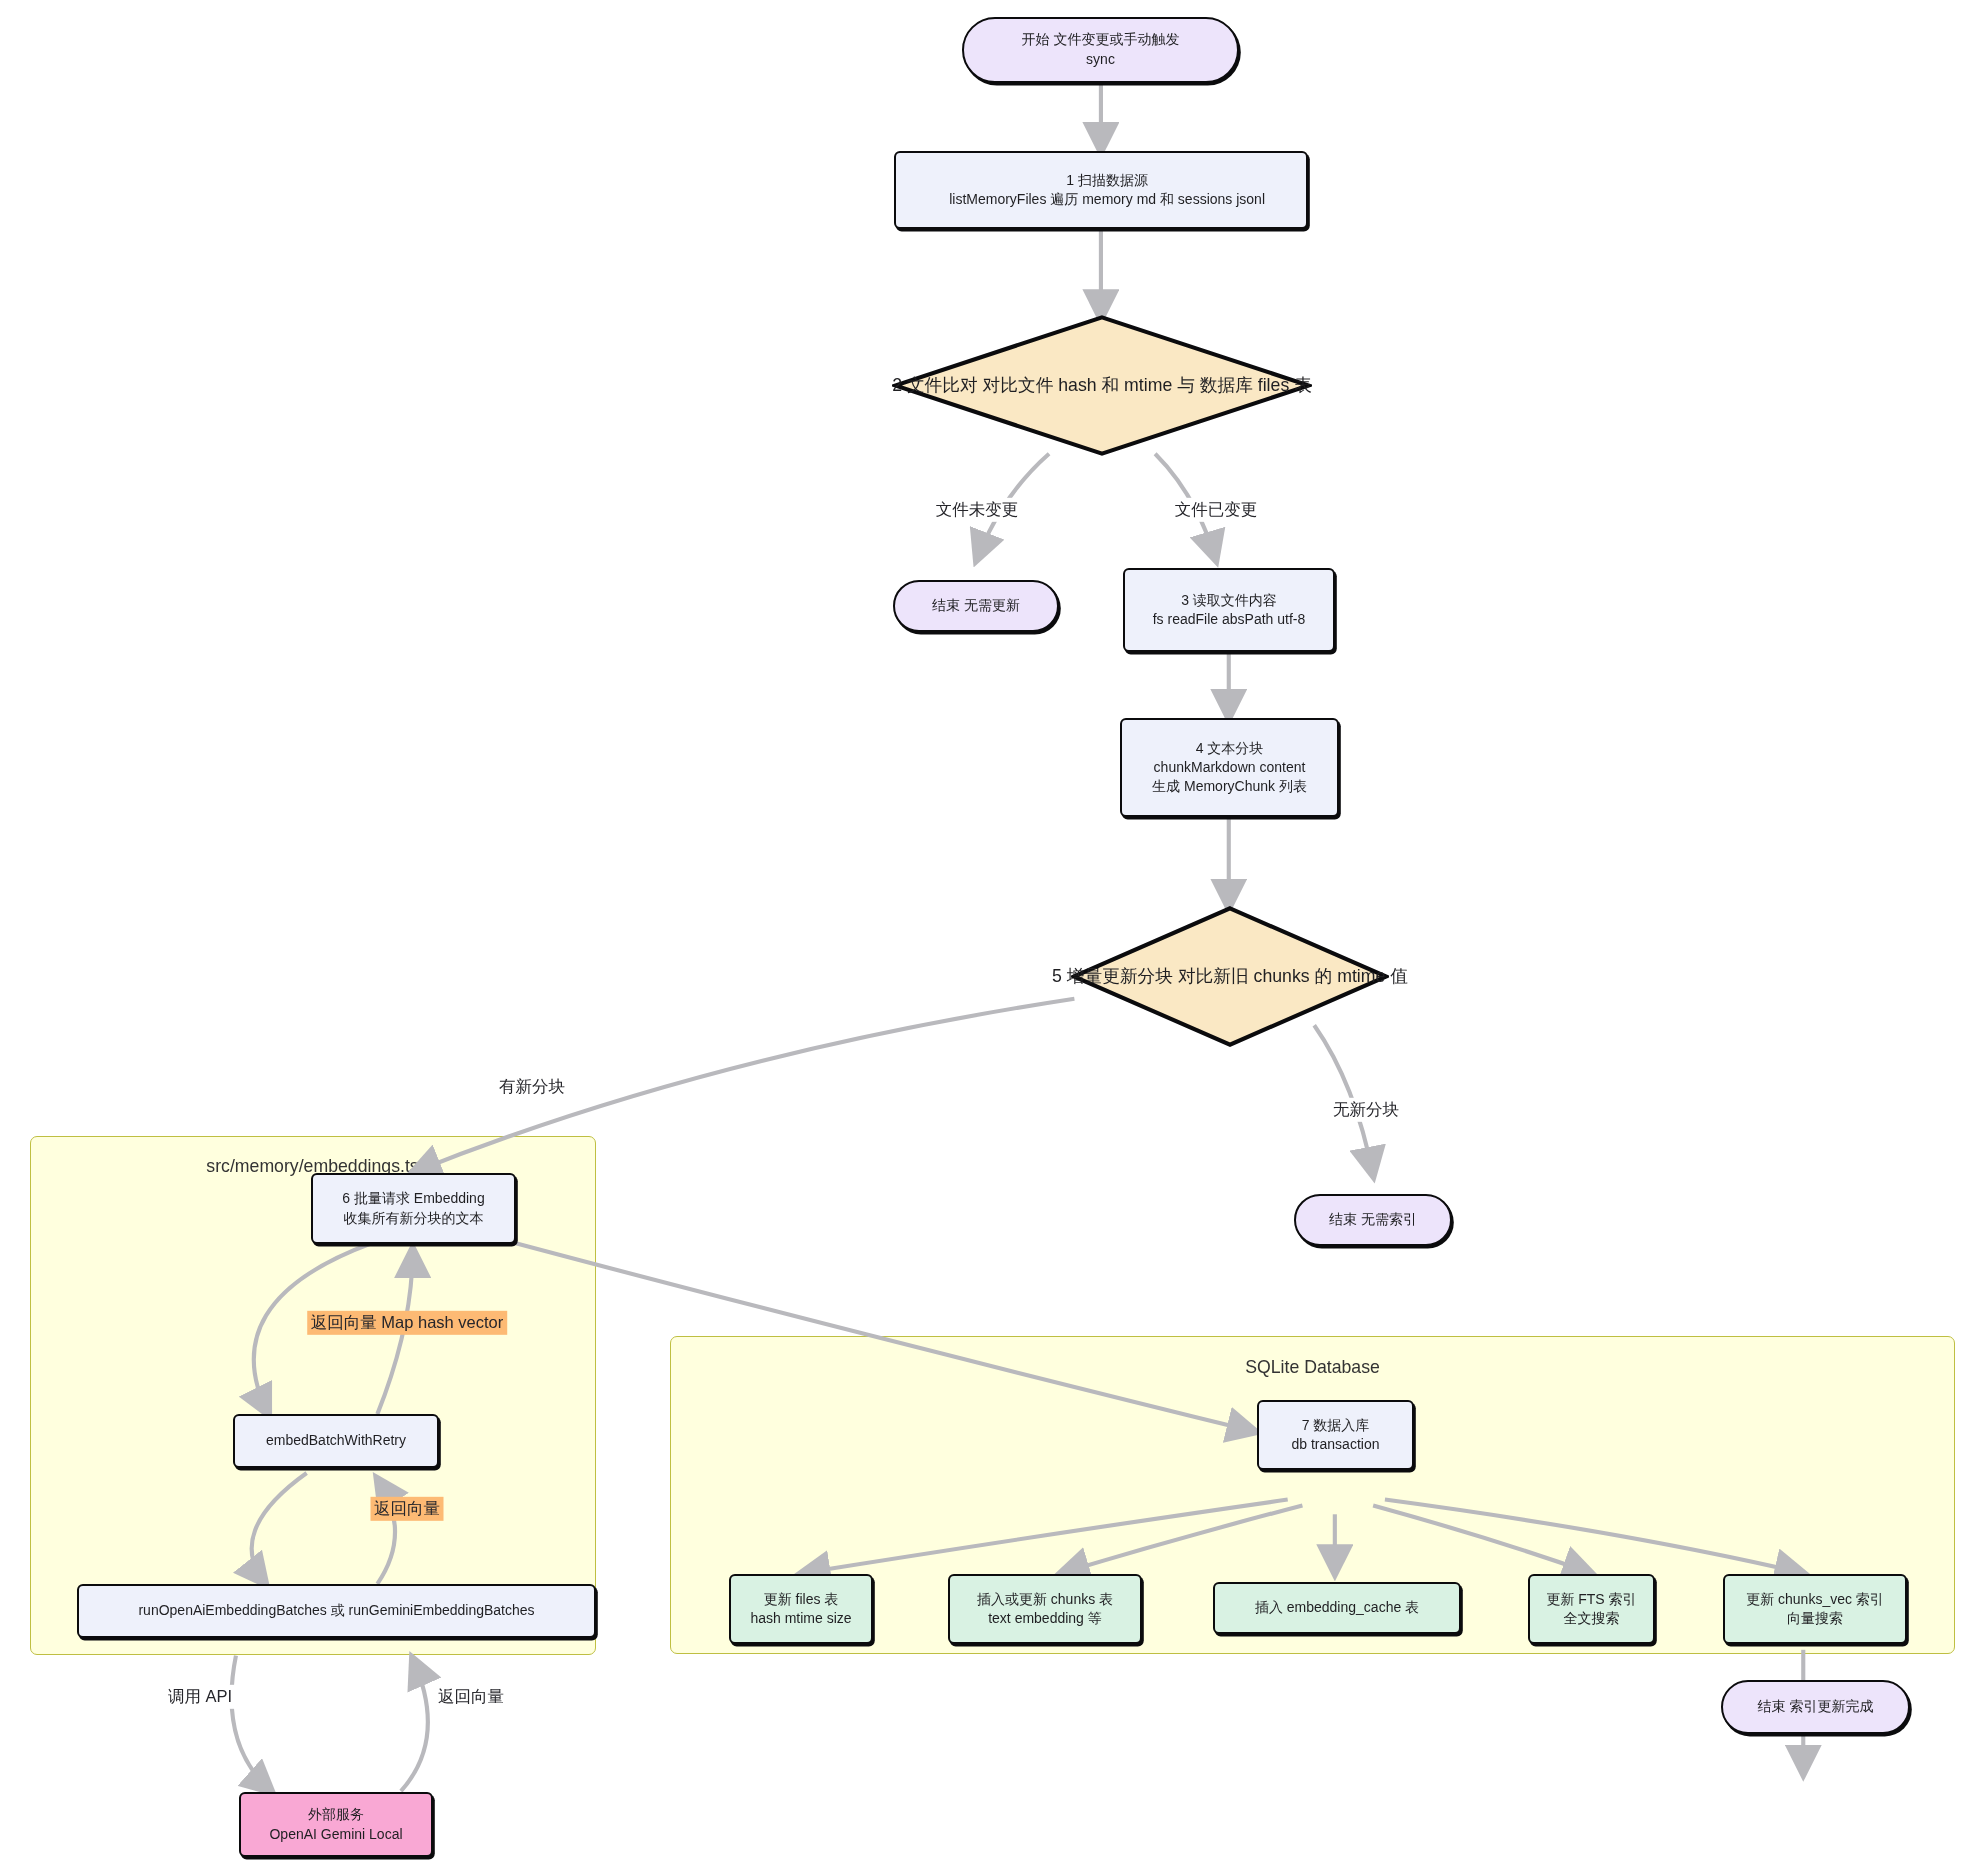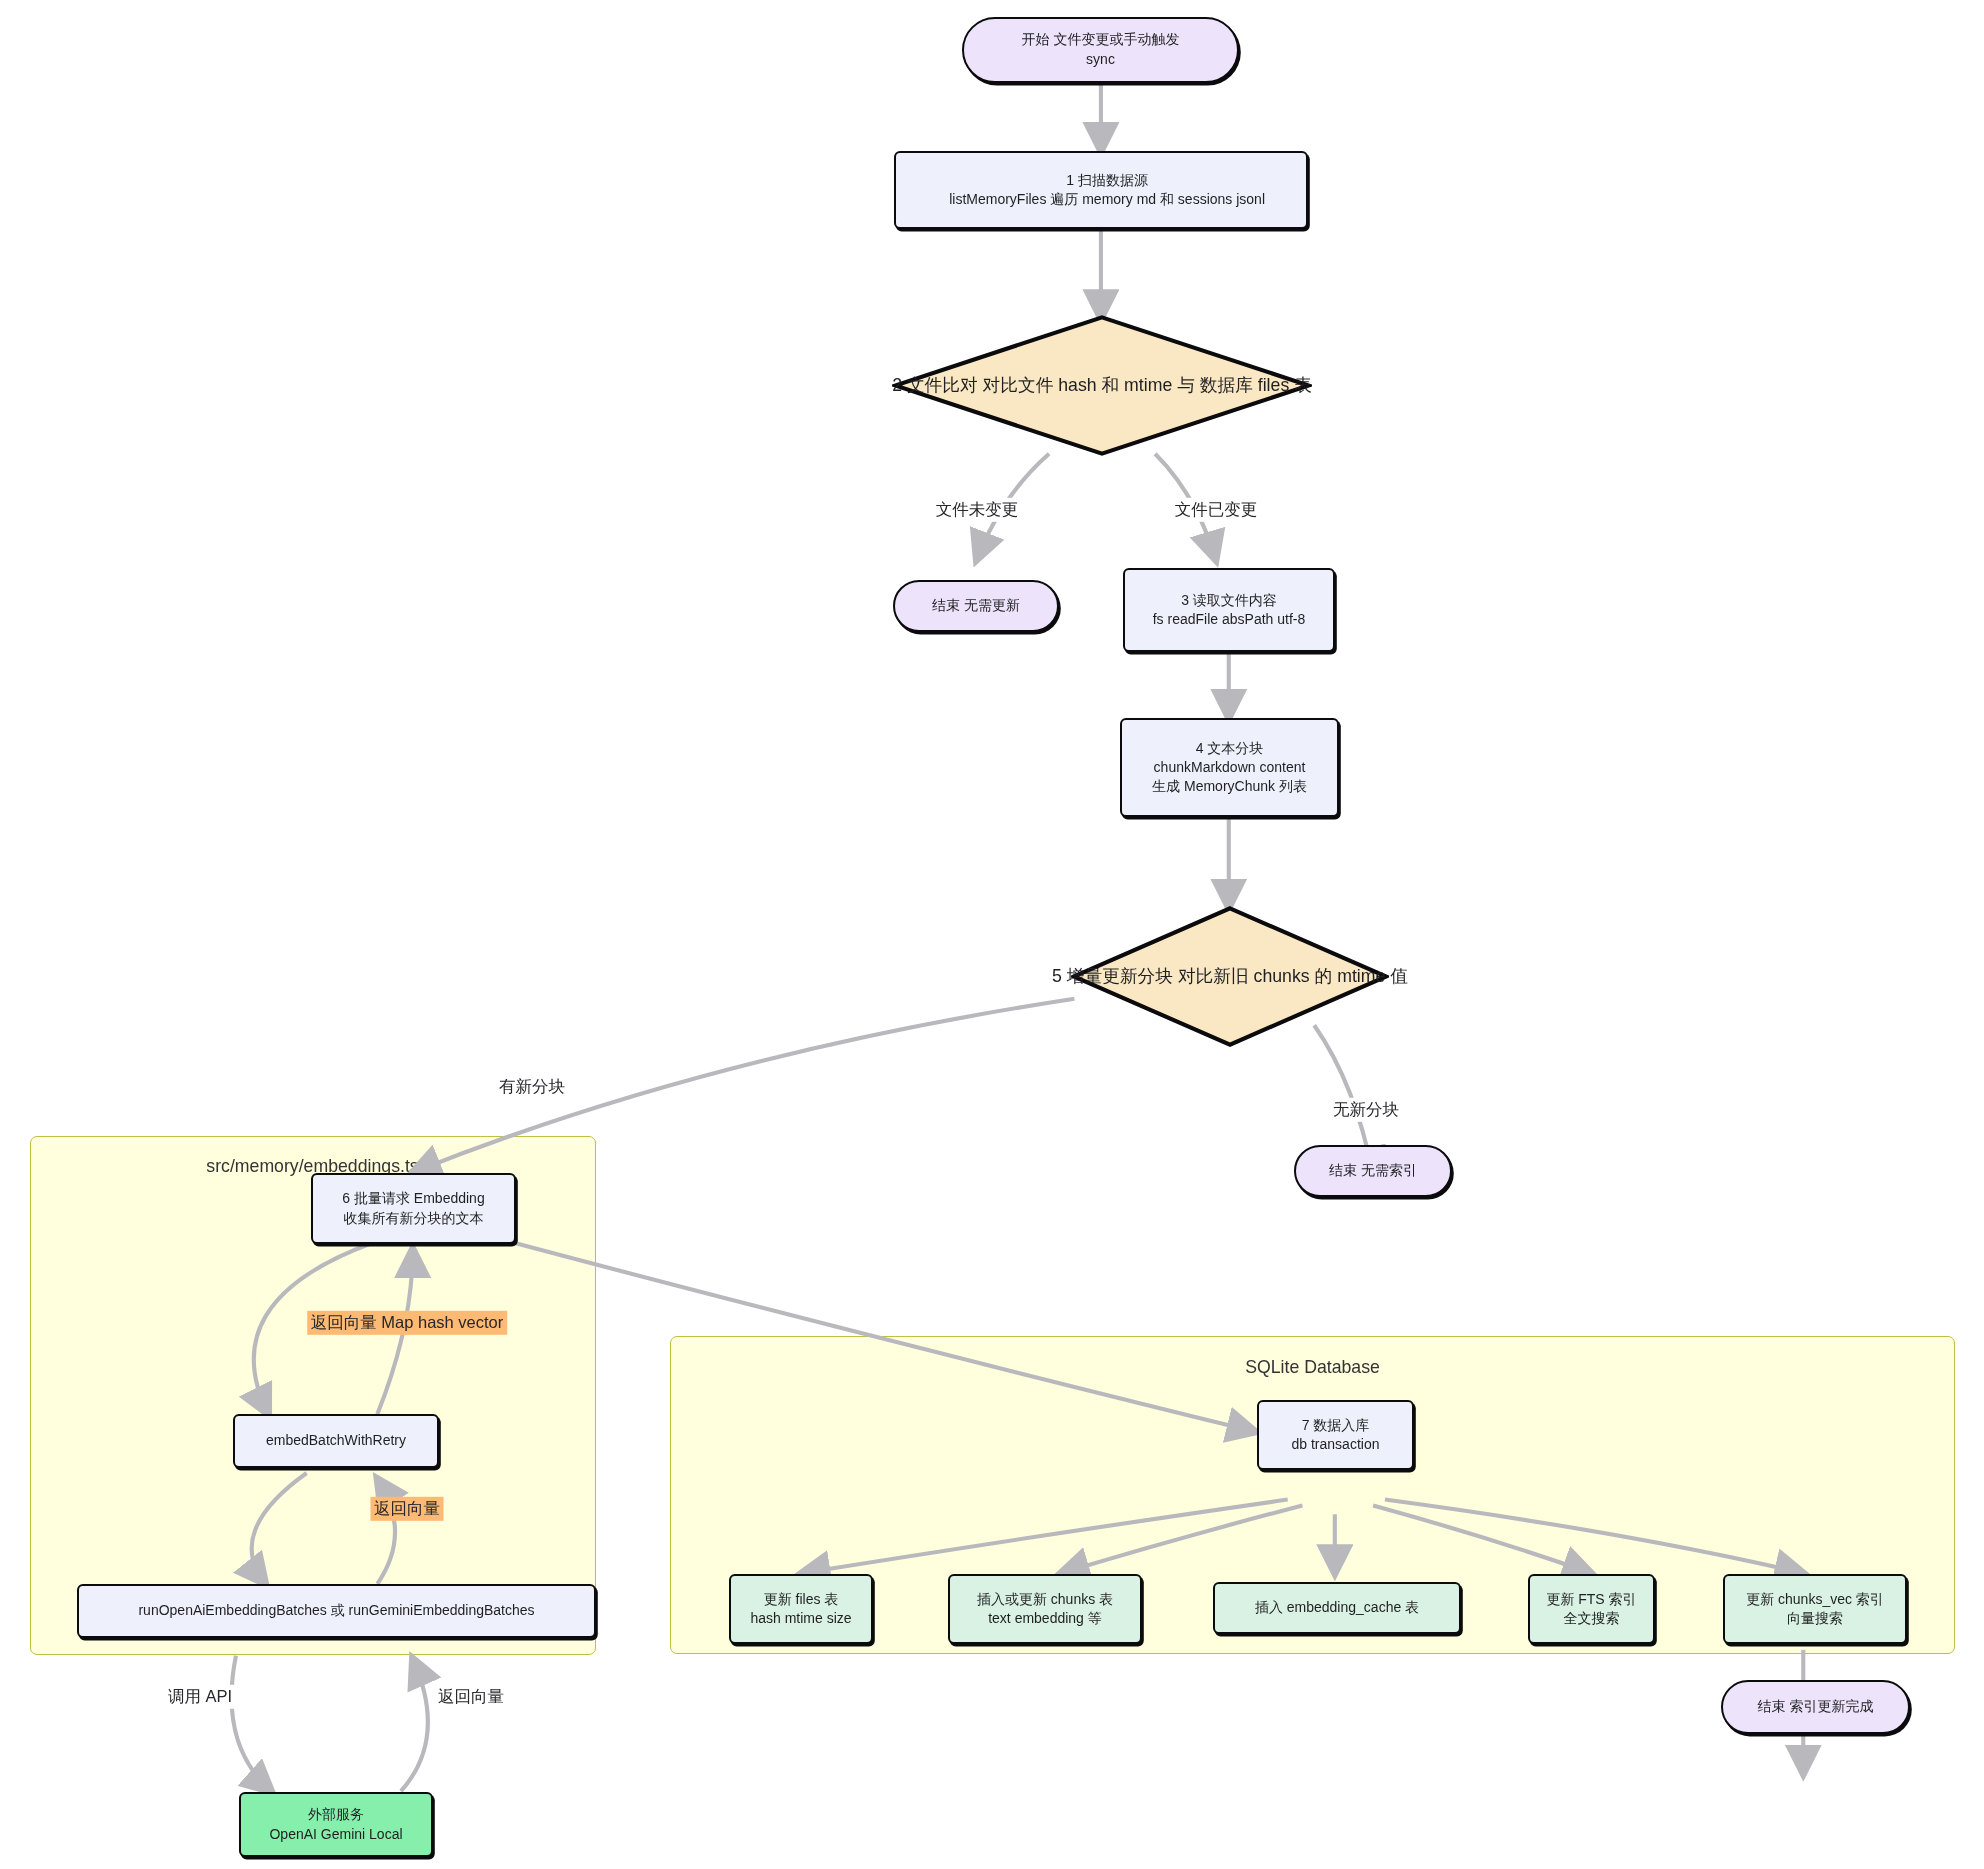--- a/index.html
+++ b/index.html
@@ -60,21 +60,21 @@
     border-radius:35px;
     box-shadow:1.8px 2.4px 0 0 #0b0b0d;
   }
   .n-store{
     background:#d9f2e3;
     border:2.1px solid #0b0b0d;
     border-radius:5.9px;
     box-shadow:1.8px 2.4px 0 0 #0b0b0d;
   }
   .n-external{
-    background:#86efac;
+    background:#f9a8d4;
     border:2.1px solid #0b0b0d;
     border-radius:5.9px;
     box-shadow:1.8px 2.4px 0 0 #0b0b0d;
   }
 
   
   .edge-label{
     position:absolute;
     font-size:16.5px;
     color:#26262b;
@@ -204,21 +204,21 @@
         <span>5 增量更新分块</span>
         <span>对比新旧 chunks 的</span>
         <span>mtime 值</span>
       </div>
     </div>
   </div>
 
   <div class="edge-label" style="left:532px;top:1087px;">有新分块</div>
   <div class="edge-label" style="left:1366px;top:1110px;">无新分块</div>
 
-  <div class="node n-terminal" style="left:1294px;top:1145px;width:158px;height:52px;">
+  <div class="node n-terminal" style="left:1294px;top:1194px;width:158px;height:52px;">
     <div class="lines">
       <span>结束 无需索引</span>
     </div>
   </div>
 
   <div class="node n-process" style="left:311px;top:1173px;width:205px;height:71px;">
     <div class="lines">
       <span>6 批量请求 Embedding</span>
       <span>收集所有新分块的文本</span>
     </div>

